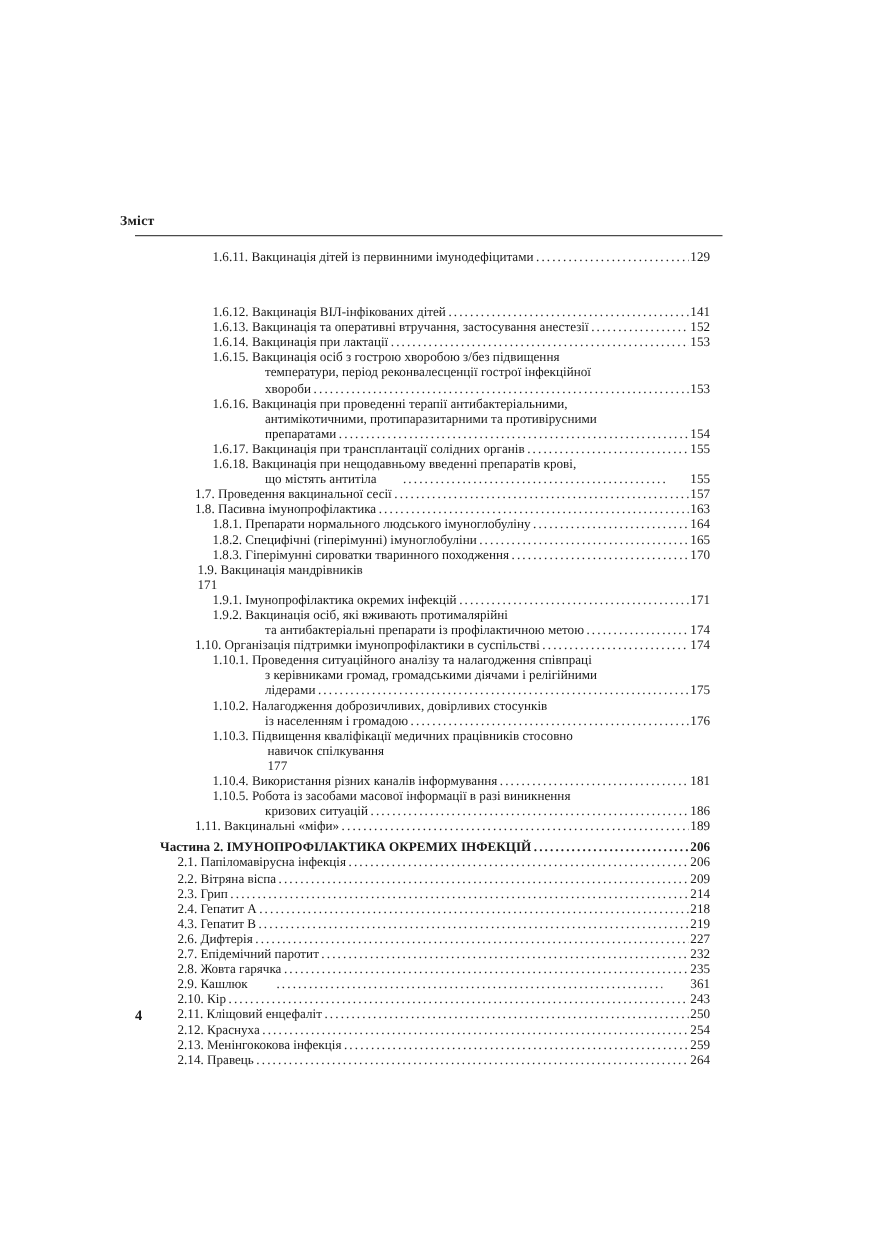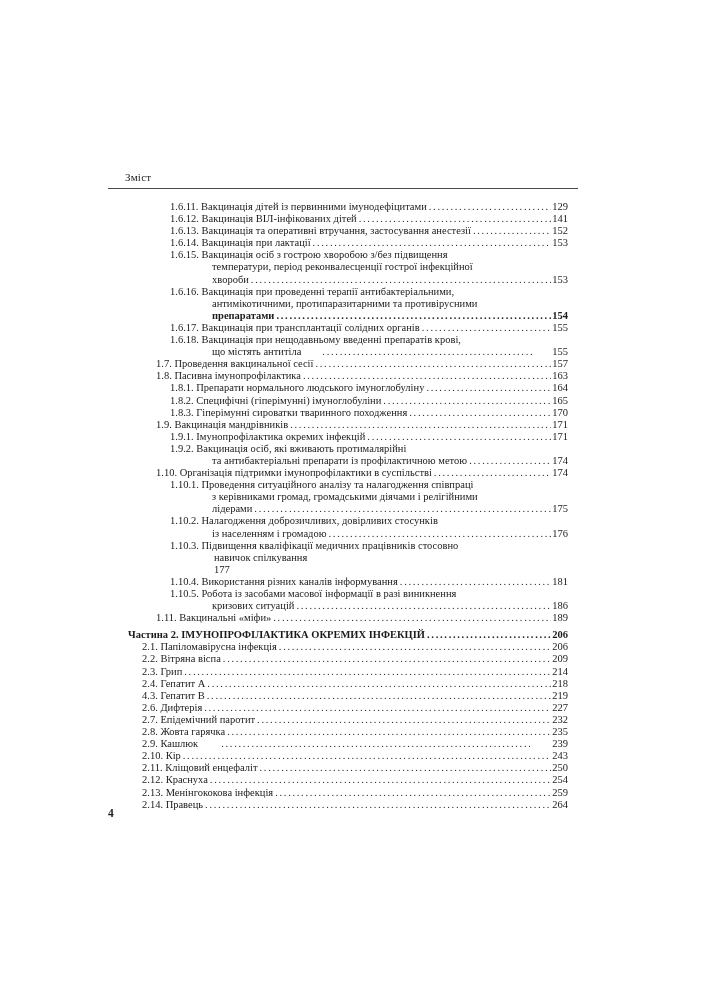--- a/index.html
+++ b/index.html
@@ -15,24 +15,24 @@
     color: #1b1b1b;
     overflow: hidden;
   }
   .page {
     position: absolute;
     inset: 0;
     background: #ffffff;
   }
   .running-header {
     position: absolute;
-    left: 125px;
+    left: 96px;
     top: 171px;
     font-size: 11px;
-    font-weight: normal;
+    font-weight: bold;
     letter-spacing: 0.2px;
   }
   .header-rule {
     position: absolute;
     left: 108px;
     top: 188px;
     width: 470px;
     height: 0;
     border-top: 1px solid #4a4a4a;
   }
@@ -84,21 +84,21 @@
   <div class="header-rule"></div>
   <div class="toc">
       <div class="toc-entry">
         <div class="toc-line" style="padding-left: 62px;">
           <span class="toc-text">1.6.11. Вакцинація дітей із первинними імунодефіцитами</span>
           <span class="leader">................................................................................................................................................................</span>
           <span class="toc-page">129</span>
         </div>
       </div>
       <div class="toc-entry">
-        <div class="toc-line" style="padding-left: 62px;">
+        <div class="toc-line" style="padding-left: 62px; margin-top: 32px;">
           <span class="toc-text">1.6.12. Вакцинація ВІЛ-інфікованих дітей</span>
           <span class="leader">................................................................................................................................................................</span>
           <span class="toc-page">141</span>
         </div>
       </div>
       <div class="toc-entry">
         <div class="toc-line" style="padding-left: 62px;">
           <span class="toc-text">1.6.13. Вакцинація та оперативні втручання, застосування анестезії</span>
           <span class="leader">................................................................................................................................................................</span>
           <span class="toc-page">152</span>
@@ -124,21 +124,21 @@
           <span class="toc-page">153</span>
         </div>
       </div>
       <div class="toc-entry">
         <div class="toc-line" style="padding-left: 62px;">
           <span class="toc-text">1.6.16. Вакцинація при проведенні терапії антибактеріальними,</span>
         </div>
         <div class="toc-line" style="padding-left: 104px;">
           <span class="toc-text">антимікотичними, протипаразитарними та противірусними</span>
         </div>
-        <div class="toc-line" style="padding-left: 104px; font-weight: bold;">
+        <div class="toc-line" style="padding-left: 104px;">
           <span class="toc-text">препаратами</span>
           <span class="leader">................................................................................................................................................................</span>
           <span class="toc-page">154</span>
         </div>
       </div>
       <div class="toc-entry">
         <div class="toc-line" style="padding-left: 62px;">
           <span class="toc-text">1.6.17. Вакцинація при трансплантації солідних органів</span>
           <span class="leader">................................................................................................................................................................</span>
           <span class="toc-page">155</span>
@@ -183,21 +183,21 @@
         </div>
       </div>
       <div class="toc-entry">
         <div class="toc-line" style="padding-left: 62px;">
           <span class="toc-text">1.8.3. Гіперімунні сироватки тваринного походження</span>
           <span class="leader">................................................................................................................................................................</span>
           <span class="toc-page">170</span>
         </div>
       </div>
       <div class="toc-entry">
-        <div class="toc-line" style="padding-left: 48px;">
+        <div class="toc-line" style="padding-left: 48px; flex-direction: column;">
           <span class="toc-text">1.9. Вакцинація мандрівників</span>
           <span class="leader">................................................................................................................................................................</span>
           <span class="toc-page">171</span>
         </div>
       </div>
       <div class="toc-entry">
         <div class="toc-line" style="padding-left: 62px;">
           <span class="toc-text">1.9.1. Імунопрофілактика окремих інфекцій</span>
           <span class="leader">................................................................................................................................................................</span>
           <span class="toc-page">171</span>
@@ -337,21 +337,21 @@
         <div class="toc-line" style="padding-left: 34px;">
           <span class="toc-text">2.8. Жовта гарячка</span>
           <span class="leader">................................................................................................................................................................</span>
           <span class="toc-page">235</span>
         </div>
       </div>
       <div class="toc-entry">
         <div class="toc-line" style="padding-left: 34px; gap: 21px;">
           <span class="toc-text">2.9. Кашлюк</span>
           <span class="leader">................................................................................................................................................................</span>
-          <span class="toc-page">239</span>
+          <span class="toc-page">361</span>
         </div>
       </div>
       <div class="toc-entry">
         <div class="toc-line" style="padding-left: 34px;">
           <span class="toc-text">2.10. Кір</span>
           <span class="leader">................................................................................................................................................................</span>
           <span class="toc-page">243</span>
         </div>
       </div>
       <div class="toc-entry">

